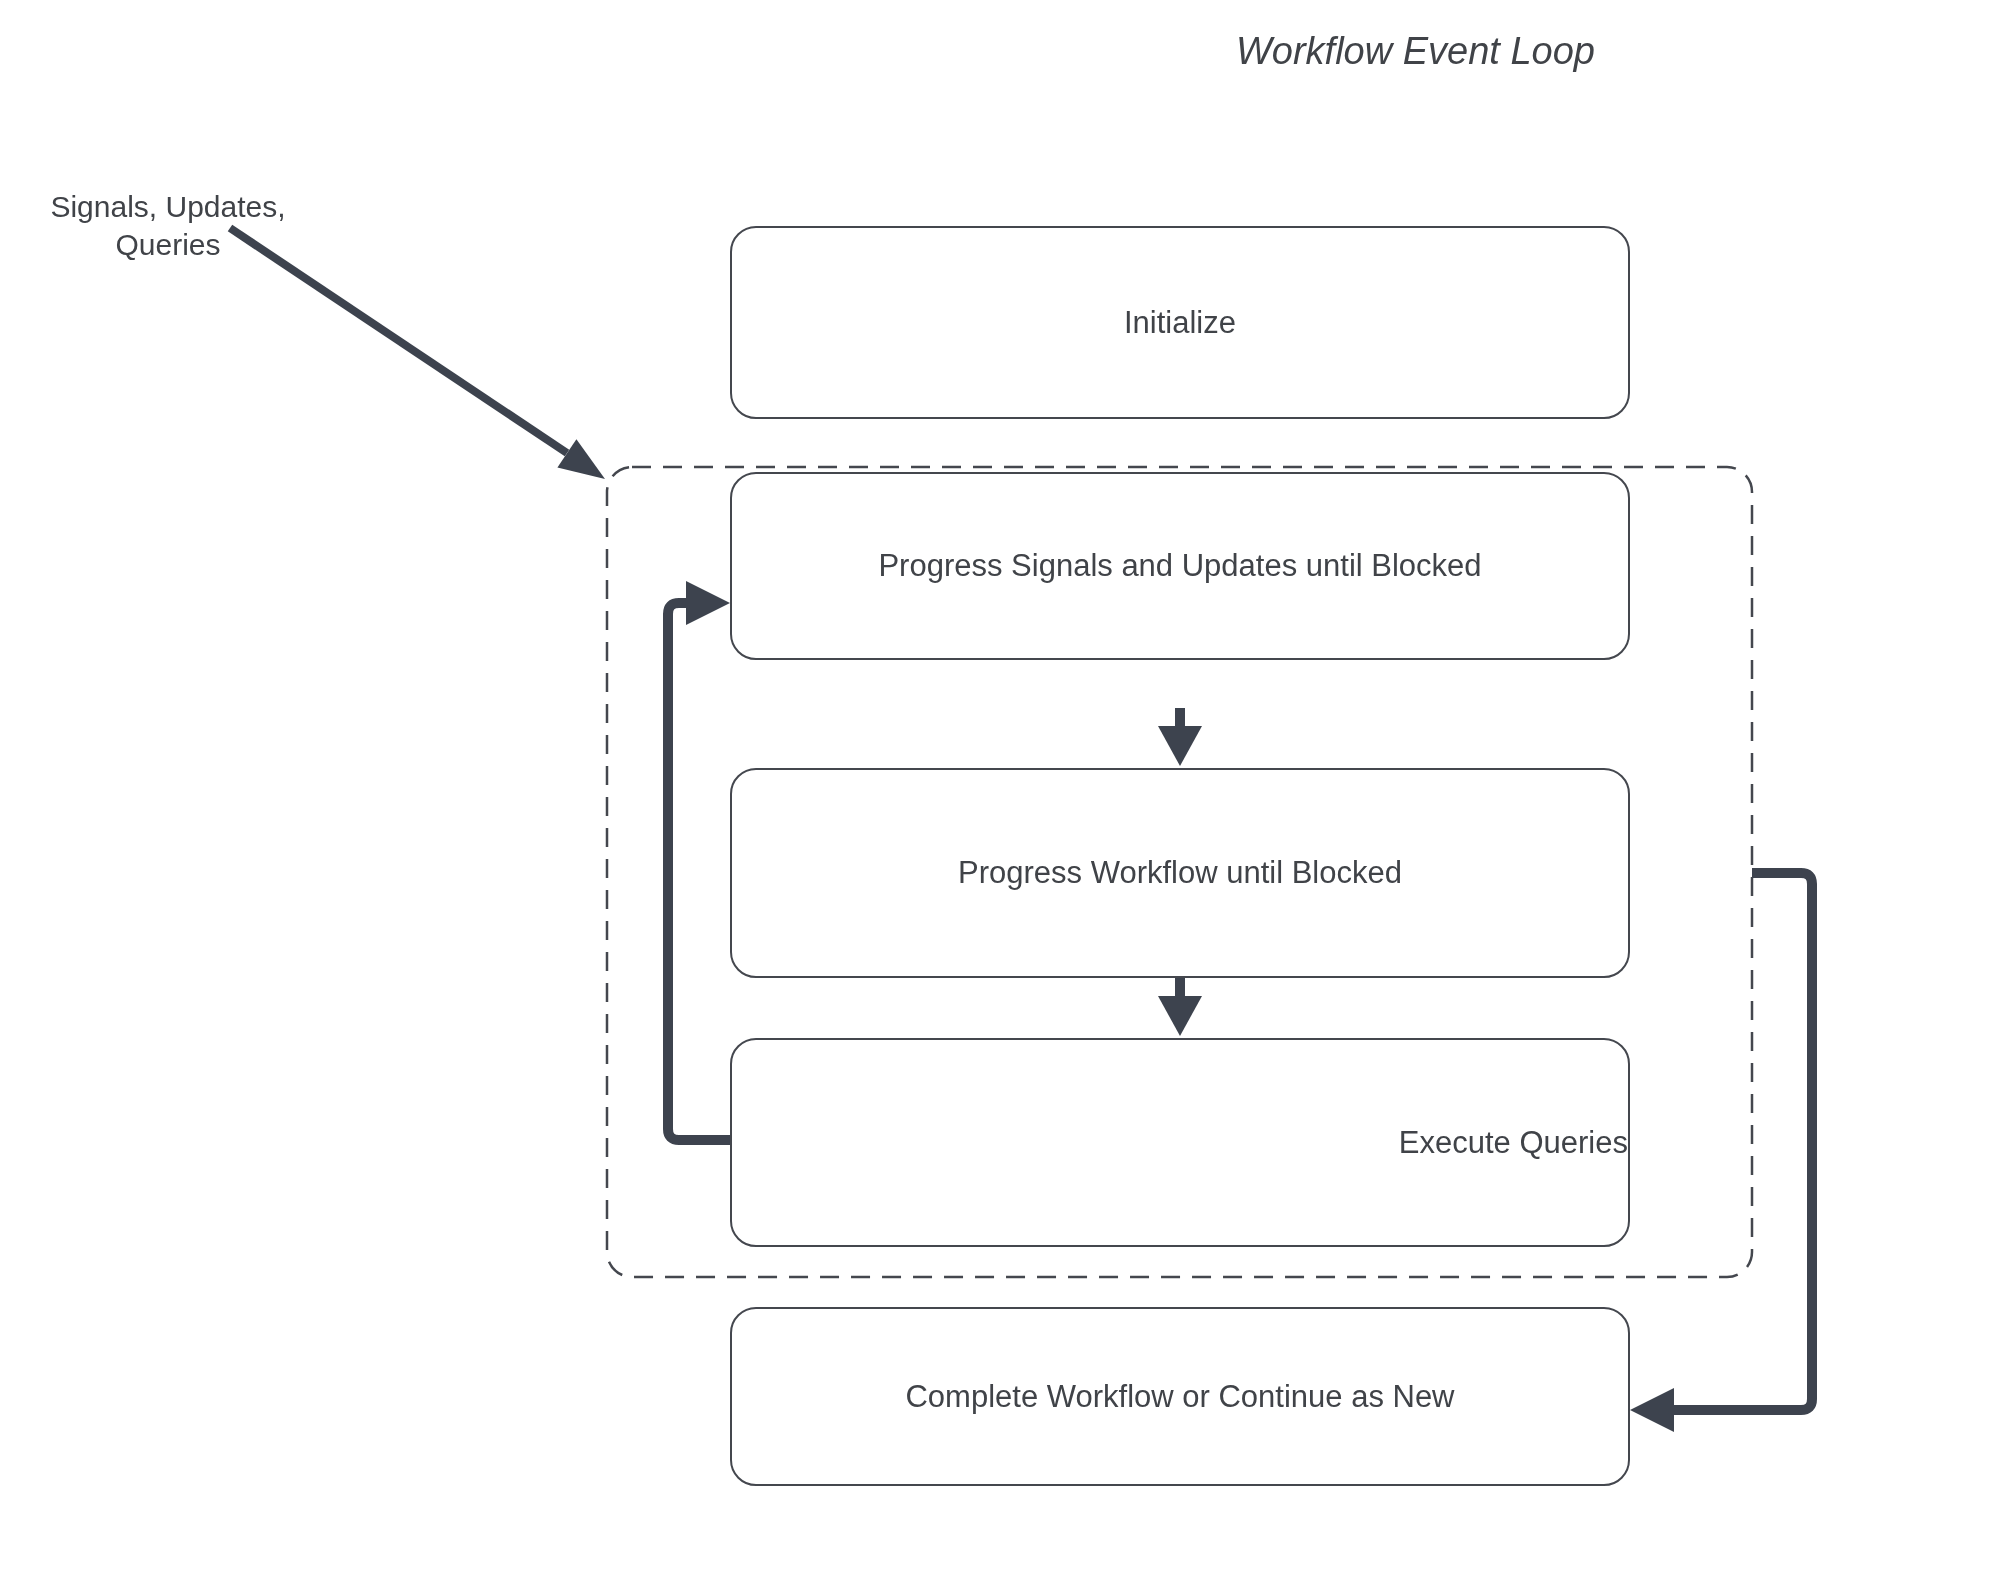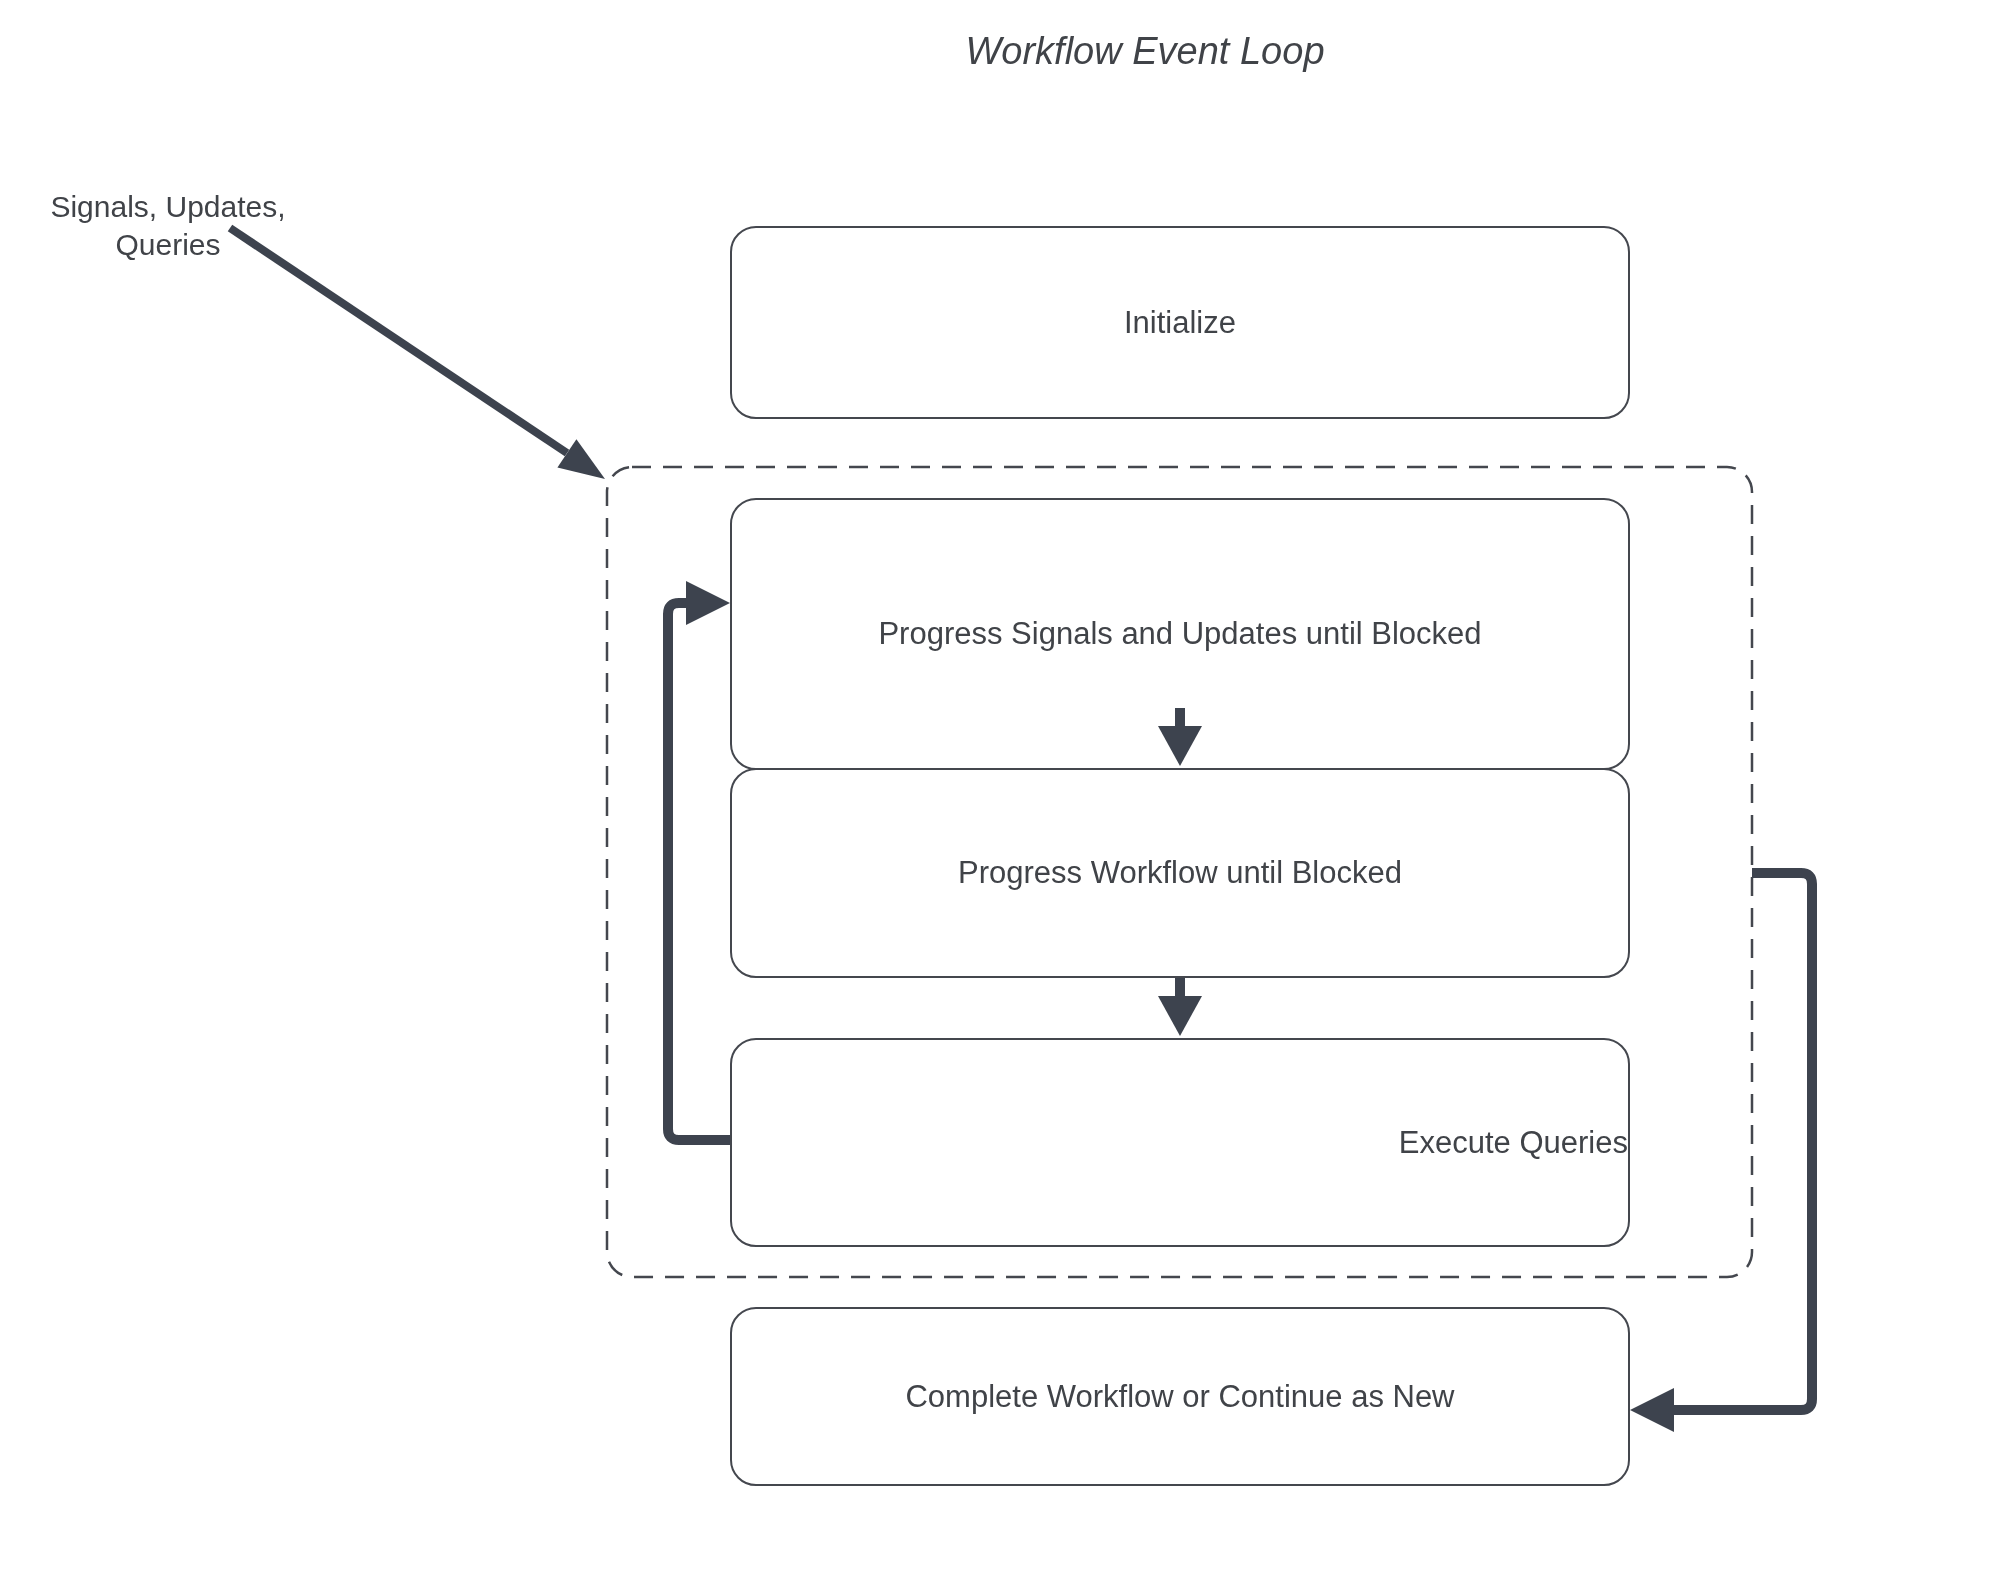--- a/index.html
+++ b/index.html
@@ -15,21 +15,21 @@
     width: 2006px;
     height: 1576px;
     background: var(--background);
     font-family: "Liberation Sans", sans-serif;
     color: var(--text-color);
     overflow: hidden;
   }
   .diagram-title {
     position: absolute;
     left: 695px; top: 30px; width: 900px;
-    text-align: center;
+    text-align: right;
     font-size: 38px;
     font-style: italic;
     color: var(--text-color);
   }
   .external-label {
     position: absolute;
     left: 20px; top: 140px; width: 296px;
     text-align: center;
     font-size: 30px;
     line-height: 1.25;
@@ -46,21 +46,21 @@
     border-radius: 26px;
     display: flex;
     align-items: center;
     justify-content: center;
     text-align: center;
     font-size: 31px;
     color: var(--text-color);
     z-index: 1;
   }
   .node-initialize        { top: 226px;  height: 193px; }
-  .node-progress-signals  { top: 498px;  height: 272px; }
+  .node-progress-signals  { top: 472px;  height: 188px; }
   .node-progress-workflow { top: 768px;  height: 210px; }
   .node-execute-queries   { top: 1038px; height: 209px; justify-content: flex-end; }
   .node-complete          { top: 1307px; height: 179px; }
   .wires {
     position: absolute;
     inset: 0;
     z-index: 2;
     pointer-events: none;
   }
   .wires .thin  { stroke: var(--line-color); stroke-width: 8;  fill: none; }

